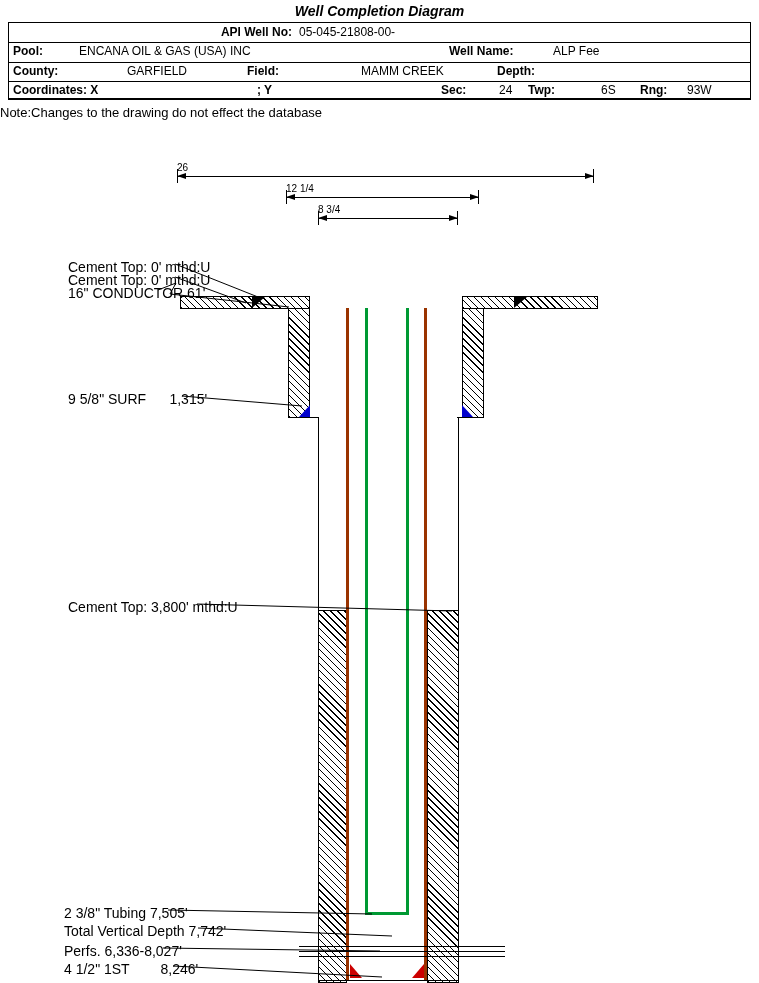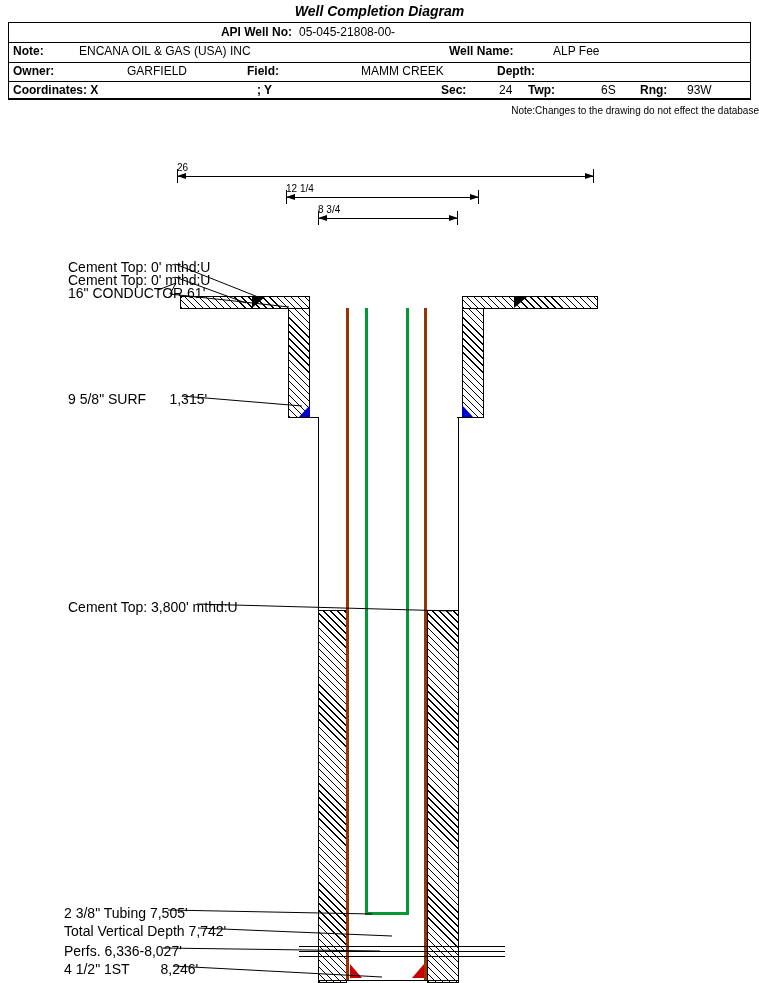--- a/index.html
+++ b/index.html
@@ -7,21 +7,21 @@
     position:relative; width:759px; height:983px; background:#fff; color:#000;
     font-family:"Liberation Sans", sans-serif; overflow:hidden;
   }
   .doc-title { position:absolute; top:3px; left:0; width:759px; text-align:center;
     font-size:14px; font-weight:bold;font-style:italic; }
   .header-table { position:absolute; left:8px; top:22px; width:743px; height:78px;
     border:1px solid #000; border-bottom:2px solid #000; box-sizing:border-box; font-size:12px; }
   .divider { position:absolute; left:0; right:0; height:1px; background:#000; }
   .cell { position:absolute; white-space:nowrap; }
   .bold { font-weight:bold; }
-  .note { position:absolute; top:105px; left:0; width:759px; text-align:right; font-size:10px; }
+  .note { position:absolute; top:105px; left:0; width:759px; text-align:left; font-size:13px; }
   .bore-title { position:absolute; top:137px; left:0; width:759px; text-align:center; font-size:13px; }
 
   .dim { position:absolute; height:0; }
   .dim-line { position:absolute; left:0; right:0; top:0; border-top:1px solid #000; }
   .dim-label { position:absolute; left:0; right:0; top:-14px; text-align:left; font-size:10px; }
   .arrow { position:absolute; top:-3px; width:0; height:0;
     border-top:3px solid transparent; border-bottom:3px solid transparent; }
   .arrow.a-left  { left:0;  border-right:9px solid #000; }
   .arrow.a-right { right:0; border-left:9px solid #000; }
   .tick { position:absolute; top:-7px; width:1px; height:14px; background:#000; }
@@ -54,26 +54,26 @@
   <div class="doc-title">Well Completion Diagram</div>
 
   <div class="header-table">
     <div class="divider" style="top:19px"></div>
     <div class="divider" style="top:39px"></div>
     <div class="divider" style="top:58px"></div>
 
     <span class="cell bold" style="left:100px;top:2px;width:183px;text-align:right">API Well No:</span>
     <span class="cell" style="left:290px;top:2px">05-045-21808-00-</span>
 
-    <span class="cell bold" style="left:4px;top:21px">Note:</span>
+    <span class="cell bold" style="left:4px;top:21px">Pool:</span>
     <span class="cell" style="left:70px;top:21px">ENCANA OIL &amp; GAS (USA) INC</span>
     <span class="cell bold" style="left:440px;top:21px">Well Name:</span>
     <span class="cell" style="left:544px;top:21px">ALP Fee</span>
 
-    <span class="cell bold" style="left:4px;top:41px">Owner:</span>
+    <span class="cell bold" style="left:4px;top:41px">County:</span>
     <span class="cell" style="left:118px;top:41px">GARFIELD</span>
     <span class="cell bold" style="left:238px;top:41px">Field:</span>
     <span class="cell" style="left:352px;top:41px">MAMM CREEK</span>
     <span class="cell bold" style="left:488px;top:41px">Depth:</span>
 
     <span class="cell bold" style="left:4px;top:60px">Coordinates: X</span>
     <span class="cell bold" style="left:248px;top:60px">; Y</span>
     <span class="cell bold" style="left:432px;top:60px">Sec:</span>
     <span class="cell" style="left:490px;top:60px">24</span>
     <span class="cell bold" style="left:519px;top:60px">Twp:</span>

